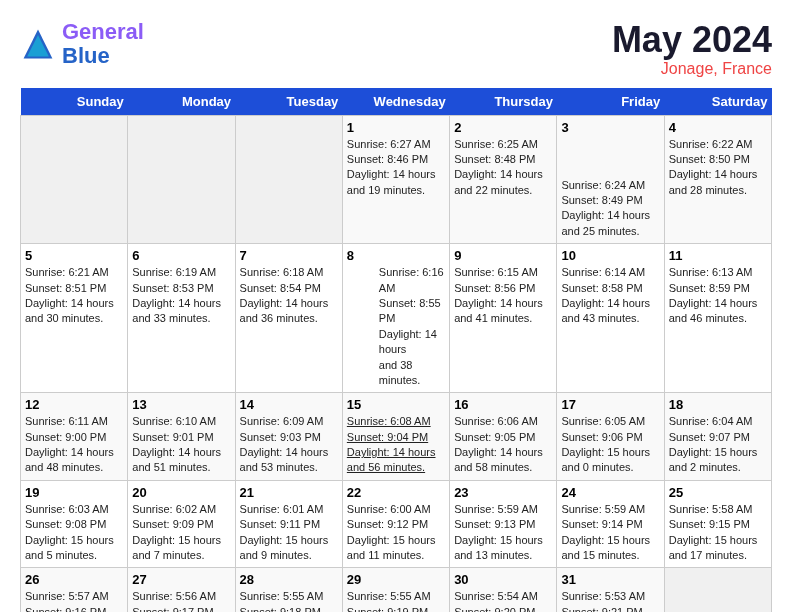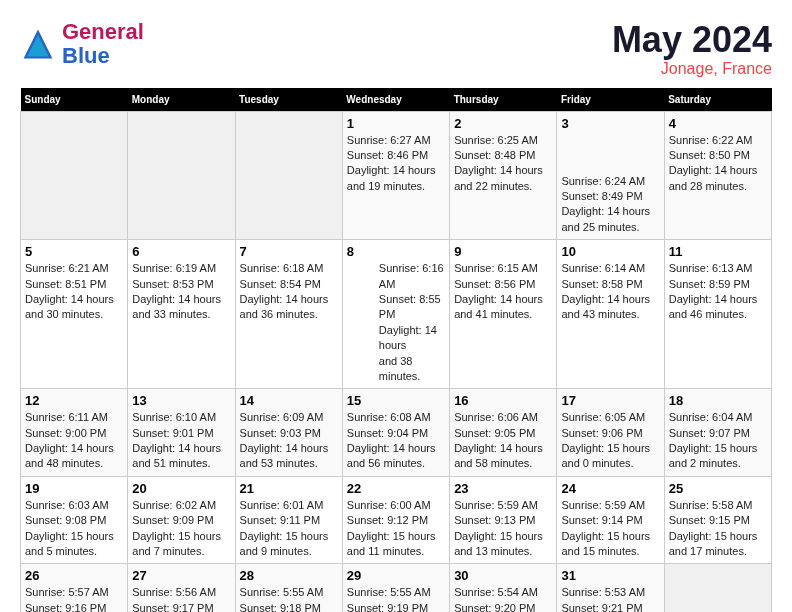--- a/index.html
+++ b/index.html
@@ -21,21 +21,21 @@
       align-items: center;
       gap: 6px;
     }
     .logo-text {
       font-size: 22px;
       font-weight: bold;
       color: #1a1a2e;
       line-height: 1.1;
     }
     .logo-text span {
-      color: #be185d;
+      color: #8b5cf6;
     }
     .logo-icon {
       width: 36px;
       height: 36px;
     }
     .title-block {
       text-align: right;
       margin-left: 24px;
     }
     .month-title {
@@ -47,25 +47,25 @@
     .location {
       font-size: 16px;
       color: #ef4444;
     }
     table {
       width: 100%;
       border-collapse: collapse;
       font-size: 11px;
     }
     thead th {
-      background: #000000;
+      background: #1d4ed8;
       color: #fff;
       padding: 6px 4px;
-      text-align: left;
-      font-size: 10px;
+      text-align: right;
+      font-size: 13px;
       font-weight: bold;
     }
     tbody td {
       border: 1px solid #ccc;
       vertical-align: top;
       padding: 4px;
       width: calc(100%/7);
       min-height: 80px;
       background: #fff;
     }
@@ -220,21 +220,21 @@
         </td>
         <td>
           <div class="day-num">14</div>
           <div class="day-info" style="white-space: pre-line;">Sunrise: 6:09 AM
 Sunset: 9:03 PM
 Daylight: 14 hours
 and 53 minutes.</div>
         </td>
         <td>
           <div class="day-num">15</div>
-          <div class="day-info" style="white-space: pre-line;">Sunrise: 6:08 AM
+          <div class="day-info" style="white-space: pre-line; text-decoration: underline;">Sunrise: 6:08 AM
 Sunset: 9:04 PM
 Daylight: 14 hours
 and 56 minutes.</div>
         </td>
         <td>
           <div class="day-num">16</div>
           <div class="day-info" style="white-space: pre-line;">Sunrise: 6:06 AM
 Sunset: 9:05 PM
 Daylight: 14 hours
 and 58 minutes.</div>

